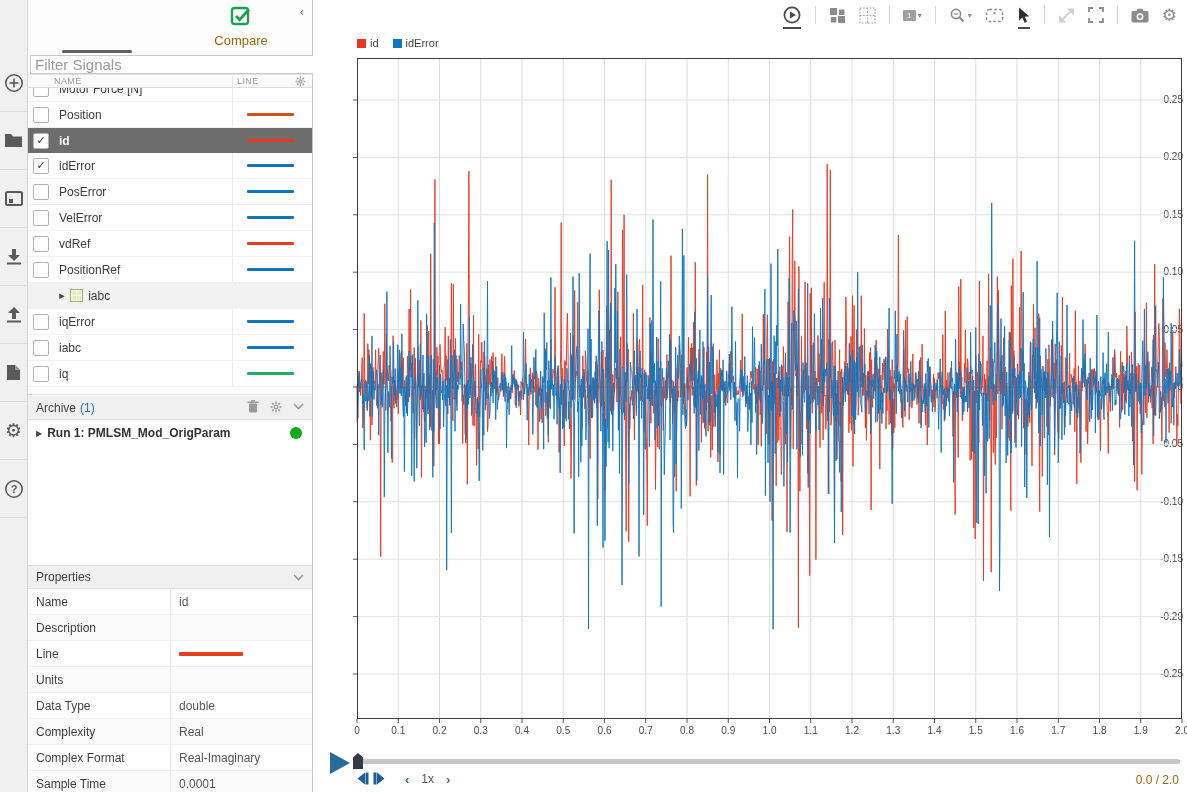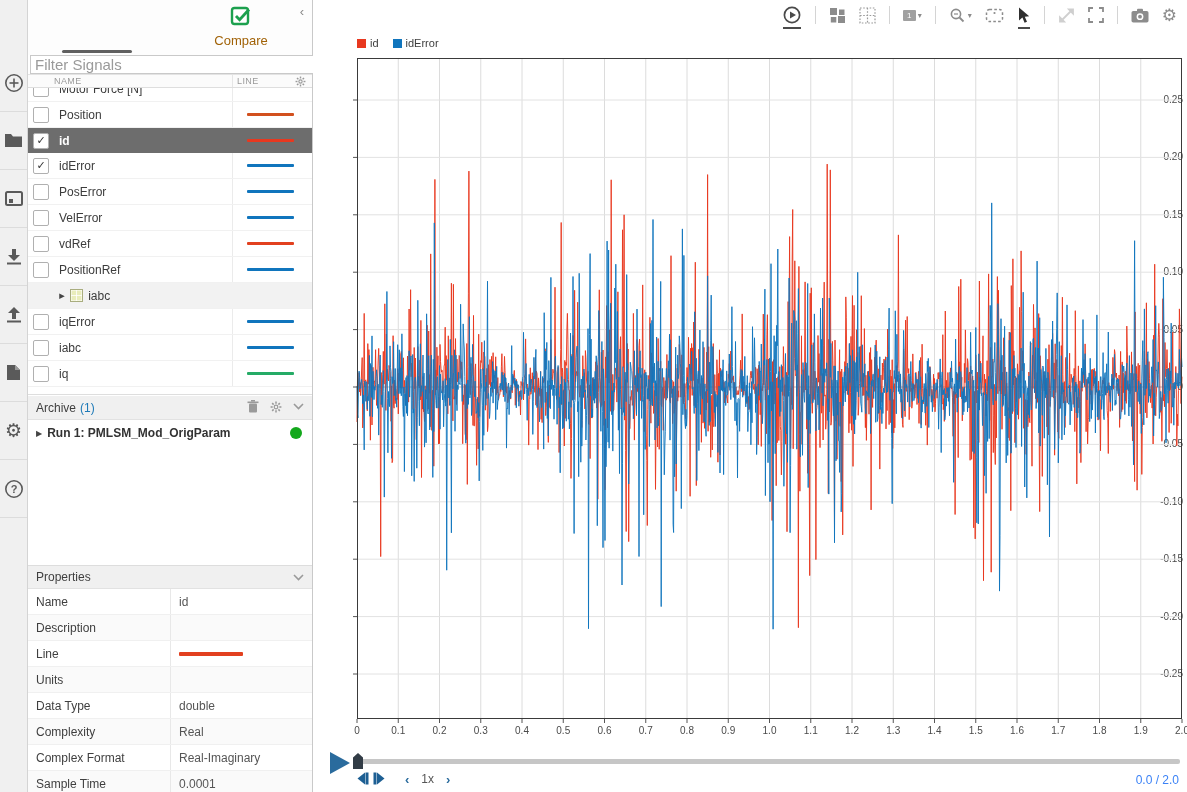--- a/index.html
+++ b/index.html
@@ -107,21 +107,21 @@
 
   
   .playback{position:absolute;left:0;top:748px;width:100%;height:44px;}
   .play-btn{position:absolute;left:16px;top:3px;cursor:pointer;}
   .slider-track{position:absolute;left:42px;top:11px;width:825px;height:5px;background:#c6c6c6;border-radius:2px;cursor:pointer;}
   .slider-handle{position:absolute;left:40px;top:5px;width:10px;height:16px;background:#323c46;cursor:grab;
                  clip-path:polygon(0 28%,50% 0,100% 28%,100% 100%,0 100%);}
   .step-btns{position:absolute;left:42px;top:24px;display:flex;gap:4px;align-items:center;}
   .speed-ctrl{position:absolute;left:92px;top:24px;display:flex;gap:12px;align-items:center;font-size:12px;color:#555;}
   .speed-arrow{color:#2a6b9d;font-size:13px;font-weight:bold;cursor:pointer;line-height:1;}
-  .time-display{position:absolute;right:8px;top:25px;font-size:12px;color:#3b82f6;}
+  .time-display{position:absolute;right:8px;top:25px;font-size:12px;color:#a16207;}
 </style>
 </head>
 <body>
 
 <div class="left-strip">
   <div class="strip-btn">
     <svg width="20" height="20" viewBox="0 0 20 20">
         <circle cx="10" cy="10" r="8.2" fill="none" stroke="#5a5a5a" stroke-width="1.6"></circle>
         <line x1="10" y1="5.5" x2="10" y2="14.5" stroke="#5a5a5a" stroke-width="1.6"></line>
         <line x1="5.5" y1="10" x2="14.5" y2="10" stroke="#5a5a5a" stroke-width="1.6"></line>

